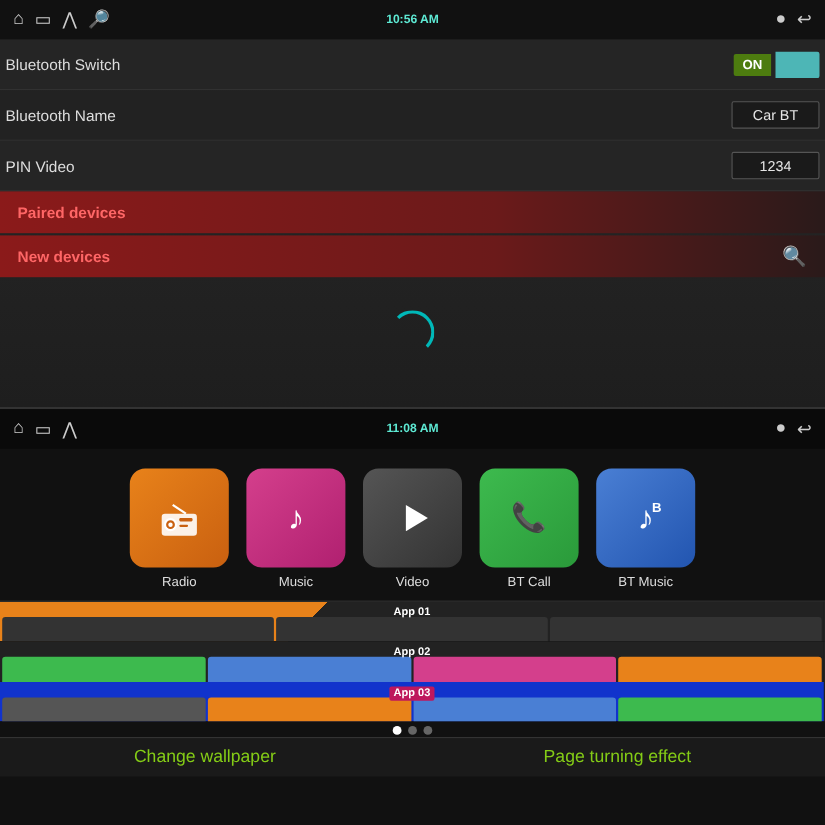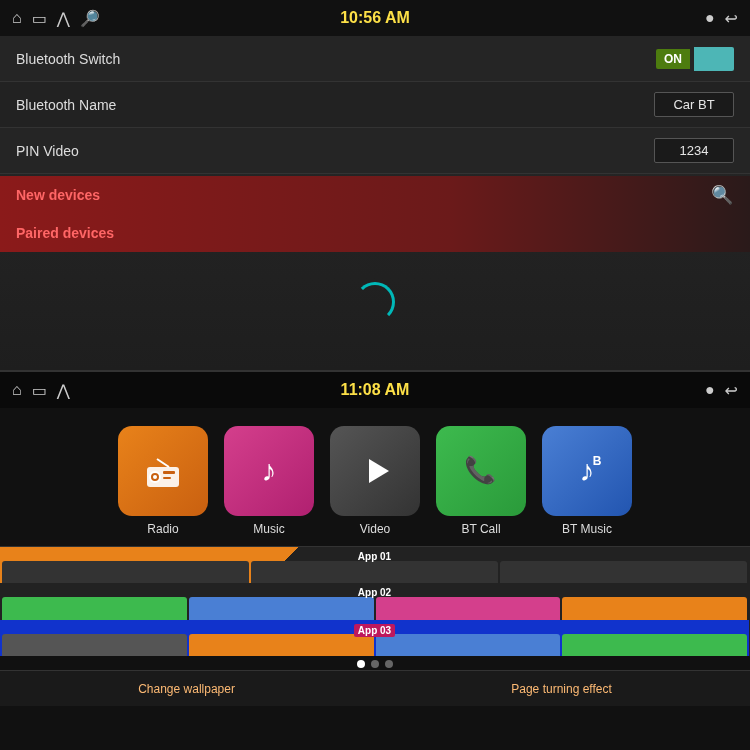--- a/index.html
+++ b/index.html
@@ -30,43 +30,43 @@
     }
     .status-bar-left {
       display: flex;
       align-items: center;
       gap: 10px;
     }
     .status-bar-center {
       position: absolute;
       left: 50%;
       transform: translateX(-50%);
-      color: #fde047;
-      font-size: 16px;
+      color: #5eead4;
+      font-size: 11px;
       font-weight: bold;
     }
     .status-bar-right {
       display: flex;
       align-items: center;
       gap: 10px;
     }
     .icon-unicode {
       color: #ccc;
       font-size: 16px;
     }
 
     
     .settings-area {
       padding: 0;
     }
     .settings-row {
       display: flex;
       align-items: center;
       justify-content: space-between;
-      padding: 0 16px;
+      padding: 0 5px;
       height: 46px;
       border-bottom: 1px solid #333;
       background: #252525;
     }
     .settings-row:nth-child(even) {
       background: #222;
     }
     .settings-label {
       color: #ddd;
       font-size: 14px;
@@ -258,22 +258,22 @@
     
     .bottom-bar {
       height: 36px;
       background: #1a1a1a;
       display: flex;
       align-items: center;
       justify-content: space-around;
       border-top: 1px solid #333;
     }
     .bottom-bar-btn {
-      color: #fdba74;
-      font-size: 12px;
+      color: #84cc16;
+      font-size: 16px;
       cursor: pointer;
     }
 
     
     .screen-divider {
       height: 2px;
       background: #333;
     }
   </style>
 </head>
@@ -310,27 +310,27 @@
     <div class="settings-row">
       <span class="settings-label">Bluetooth Name</span>
       <div class="settings-value-box">Car BT</div>
     </div>
 
     <div class="settings-row">
       <span class="settings-label">PIN Video</span>
       <div class="settings-value-box">1234</div>
     </div>
 
+    <div class="section-header">
+      <span class="section-header-label">Paired devices</span>
+    </div>
+
     <div class="section-header" style="margin-top:2px;">
       <span class="section-header-label">New devices</span>
       <span class="search-icon-unicode">🔍</span>
-    </div>
-
-    <div class="section-header">
-      <span class="section-header-label">Paired devices</span>
     </div>
 
   </div>
 
   <div class="loading-area">
     <div class="spinner"></div>
   </div>
 
 </div>
 

